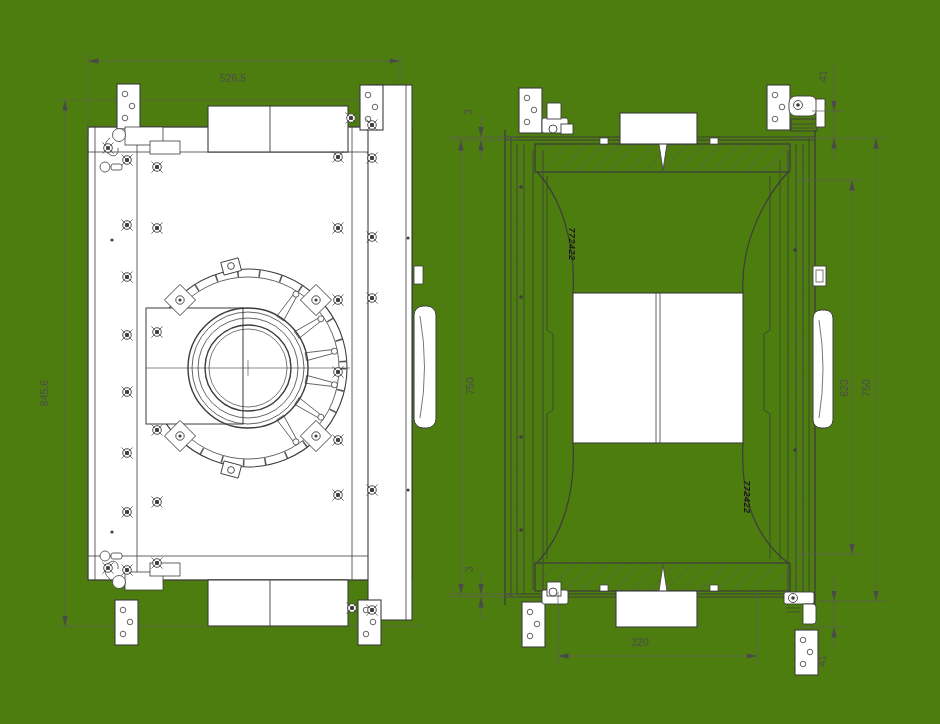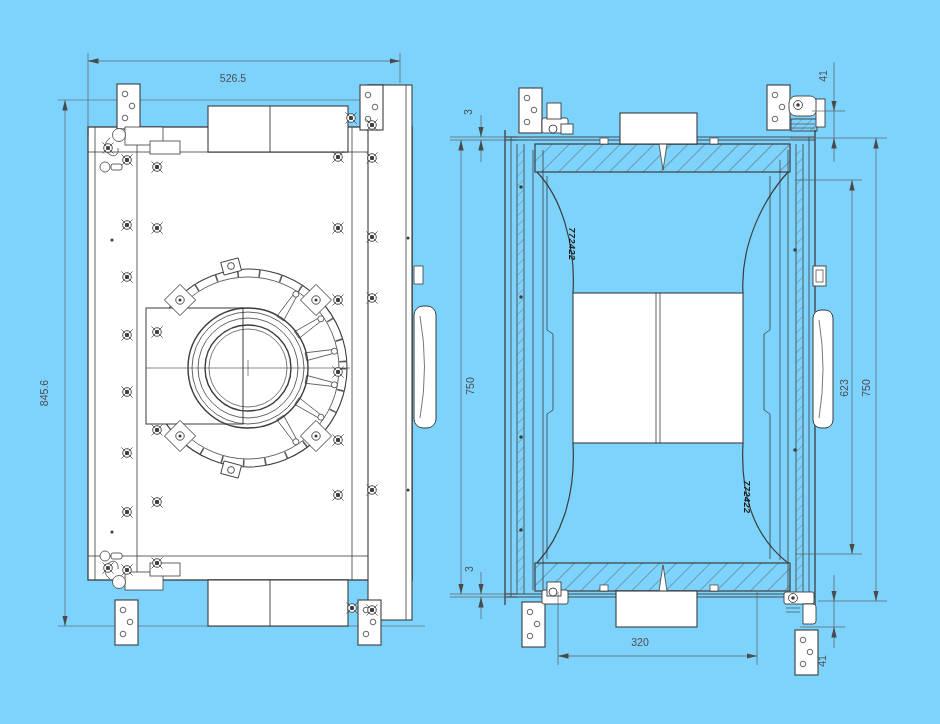--- a/index.html
+++ b/index.html
@@ -1,16 +1,16 @@
 <!DOCTYPE html>
 <html><head>
 <meta charset="utf-8">
 <style>
   html,body{margin:0;padding:0;background:#ffffff;}
-  .sheet{position:relative;width:940px;height:724px;background:#7dd3fc;overflow:hidden;
+  .sheet{position:relative;width:940px;height:724px;background:#4d7c0f;overflow:hidden;
          font-family:"Liberation Sans", sans-serif;}
   svg{display:block;}
   text{font-family:"Liberation Sans", sans-serif;}
   .dim-text{font-size:10.5px;fill:#4d4d4d;}
   .part-text{font-size:9px;font-weight:700;font-style:italic;fill:#1a1a1a;letter-spacing:.5px;}
 </style>
 </head>
 <body>
 
 <div class="sheet">

